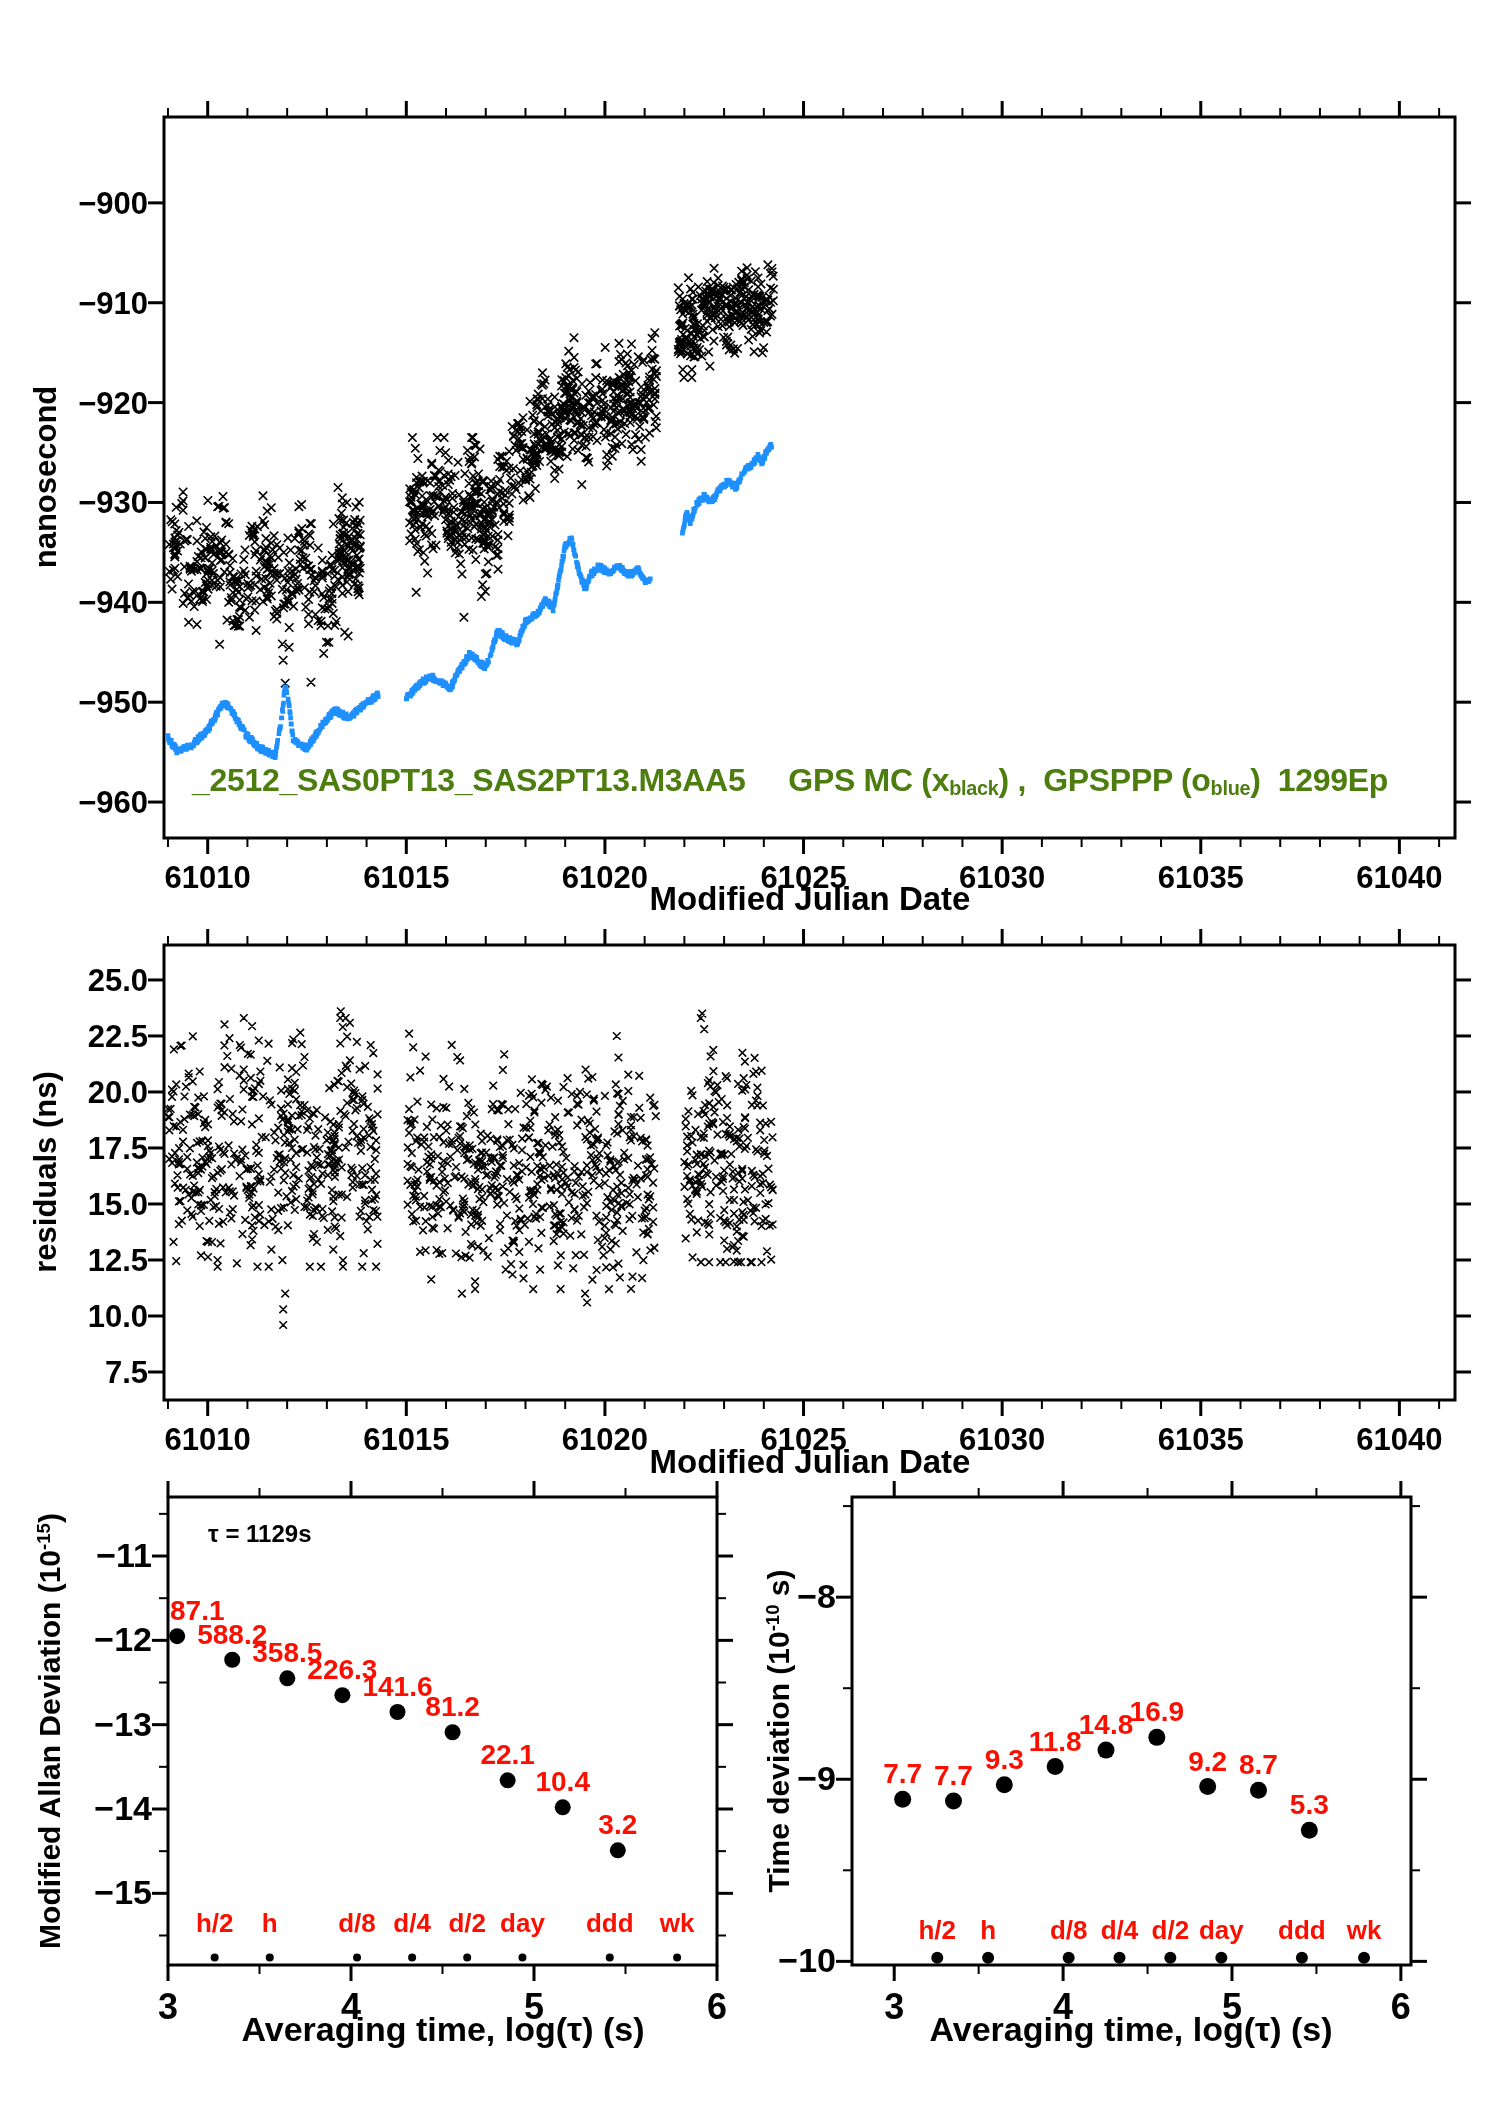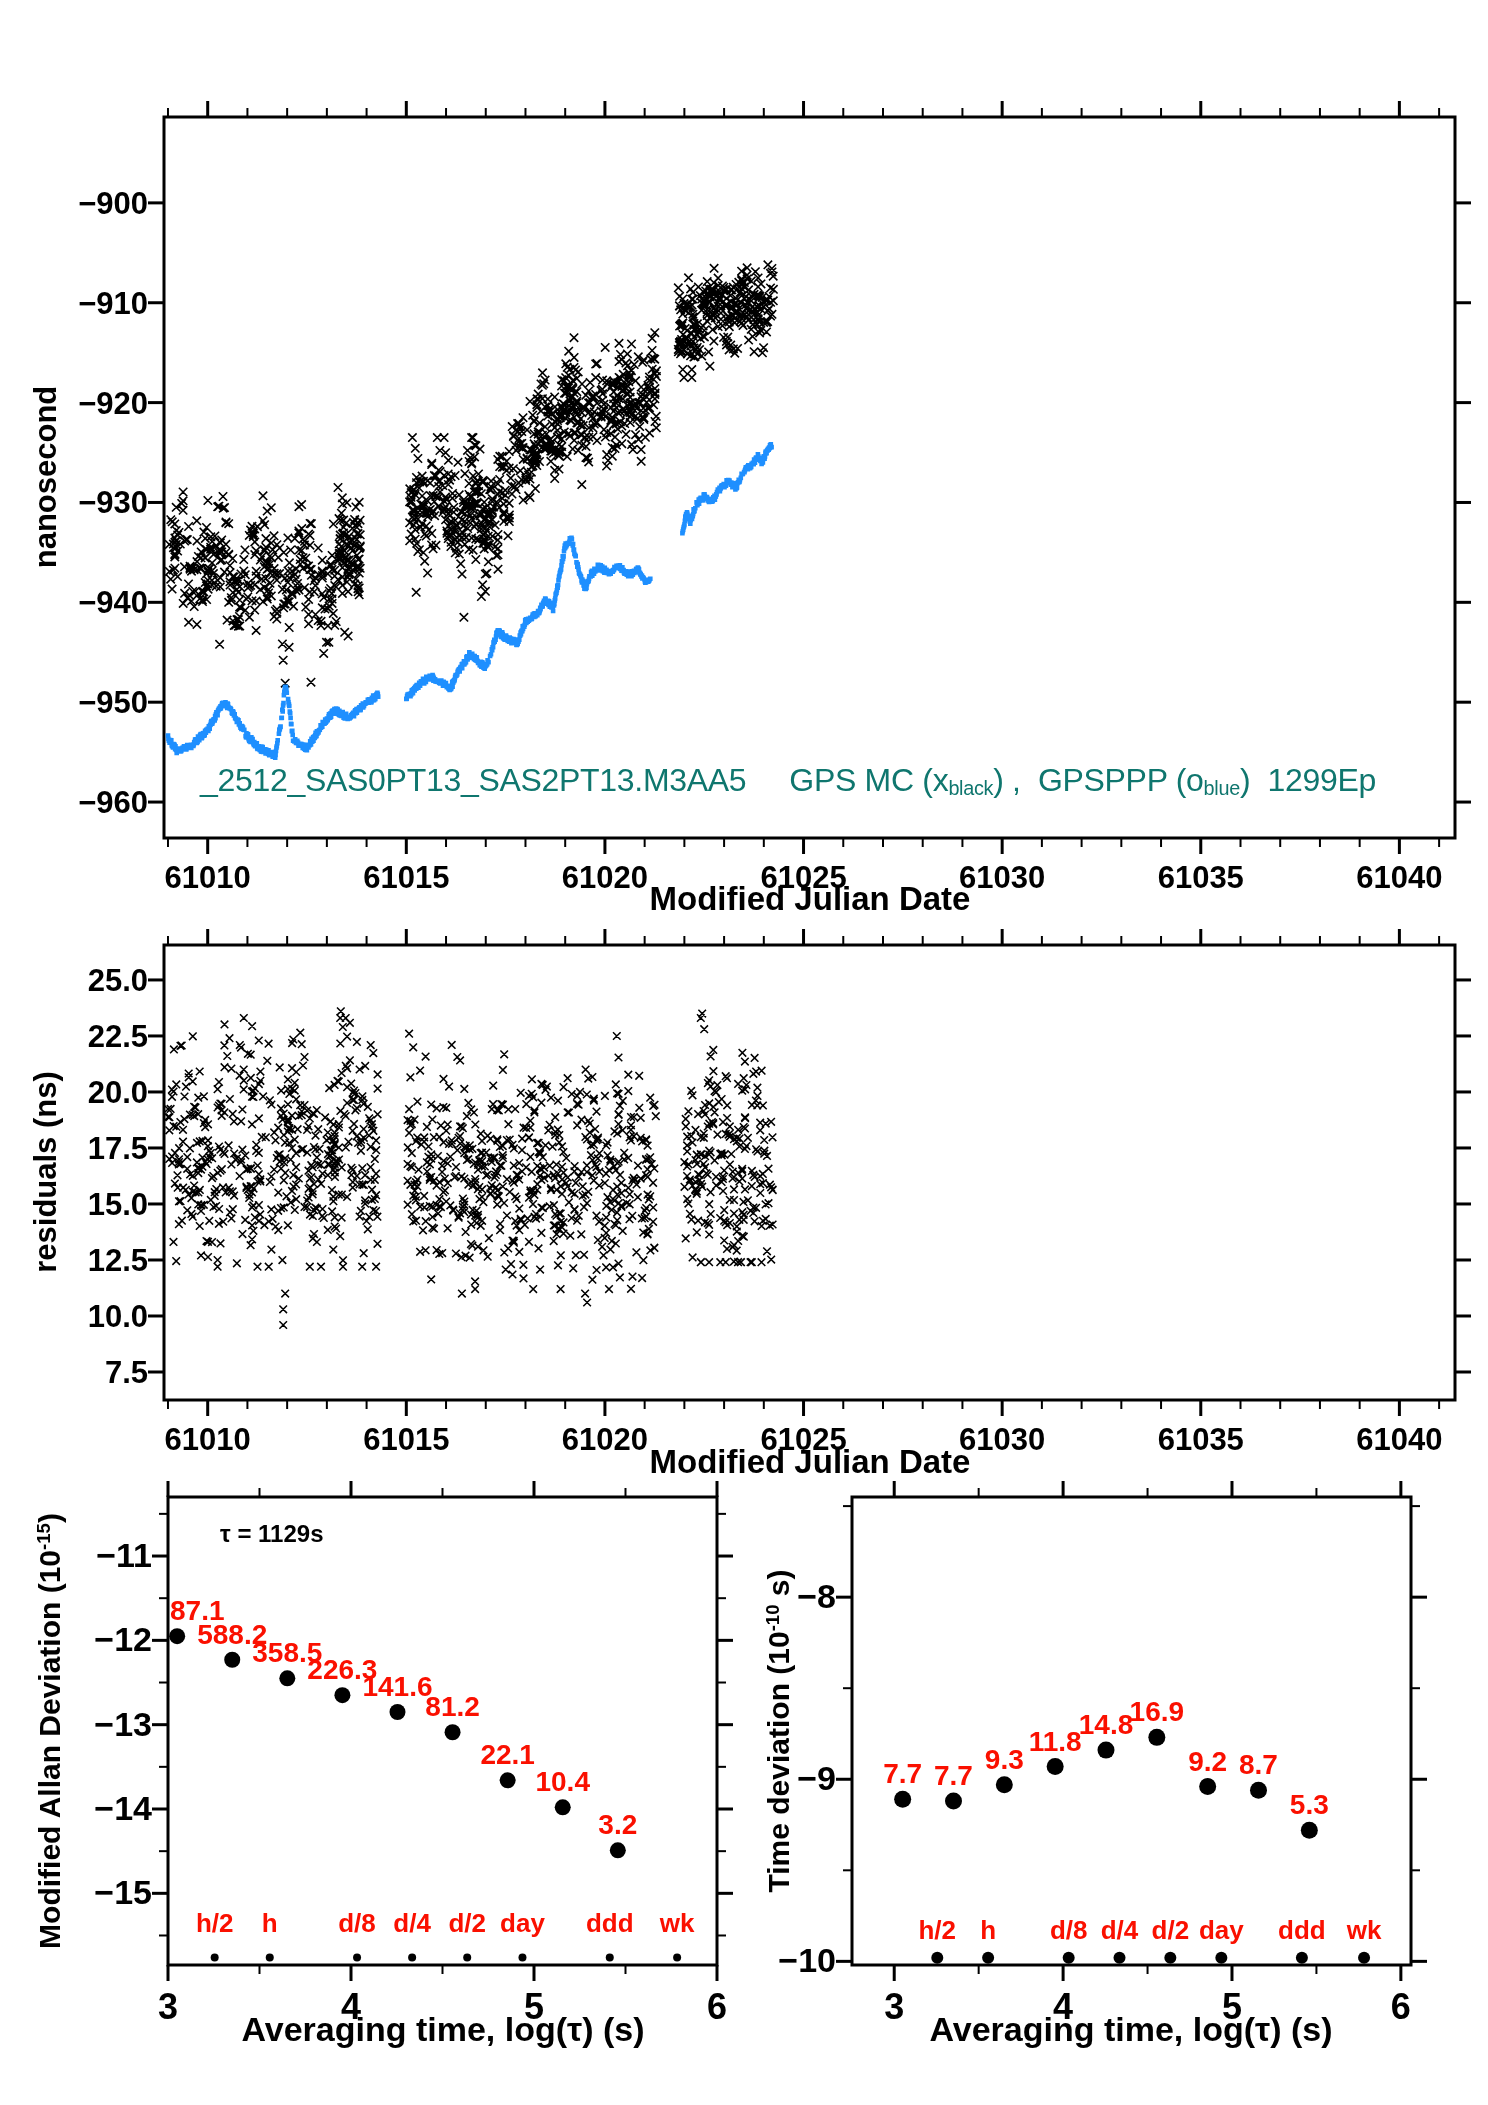--- a/index.html
+++ b/index.html
@@ -1,23 +1,23 @@
 <!DOCTYPE html>
 <html><head>
 <meta charset="utf-8">
 <style>
   html,body{margin:0;padding:0;background:#ffffff;}
   #figure{position:relative;width:1488px;height:2105px;background:#fff;overflow:hidden;
           font-family:"Liberation Sans",sans-serif;}
   .ytitle{position:absolute;font-weight:bold;font-size:31px;color:#000;white-space:nowrap;
           transform:translate(-50%,-50%) rotate(-90deg);}
   .xtitle{position:absolute;font-weight:bold;color:#000;white-space:nowrap;transform:translateX(-50%);}
-  #titleA{position:absolute;left:200px;top:762px;font-size:32px;font-weight:normal;color:#0f766e;white-space:pre;letter-spacing:-0.3px;}
+  #titleA{position:absolute;left:192px;top:762px;font-size:32px;font-weight:bold;color:#4d7c0f;white-space:pre;letter-spacing:-0.3px;}
   #annotB{position:absolute;left:198px;top:1355px;font-size:27px;font-weight:bold;color:#000;white-space:pre;}
-  #annotC{position:absolute;left:220px;top:1520px;font-size:24px;font-weight:bold;color:#000;white-space:pre;}
+  #annotC{position:absolute;left:208px;top:1520px;font-size:24px;font-weight:bold;color:#000;white-space:pre;}
   #xl0{left:810px;top:880px;font-size:33px;}
   #xl1{left:810px;top:1443px;font-size:33px;}
   #xl2{left:443px;top:2010px;font-size:34px;}
   #xl3{left:1131px;top:2010px;font-size:34px;}
   #yl0{top:477px;left:46px;}
   #yl1{top:1172px;left:46px;}
   #yl2{top:1731px;left:50px;font-size:30px;}
   #yl3{top:1731px;left:779px;font-size:30px;}
   sup.u{font-size:0.62em;vertical-align:0.55em;}
   sub.u{font-size:0.62em;vertical-align:-0.22em;}

